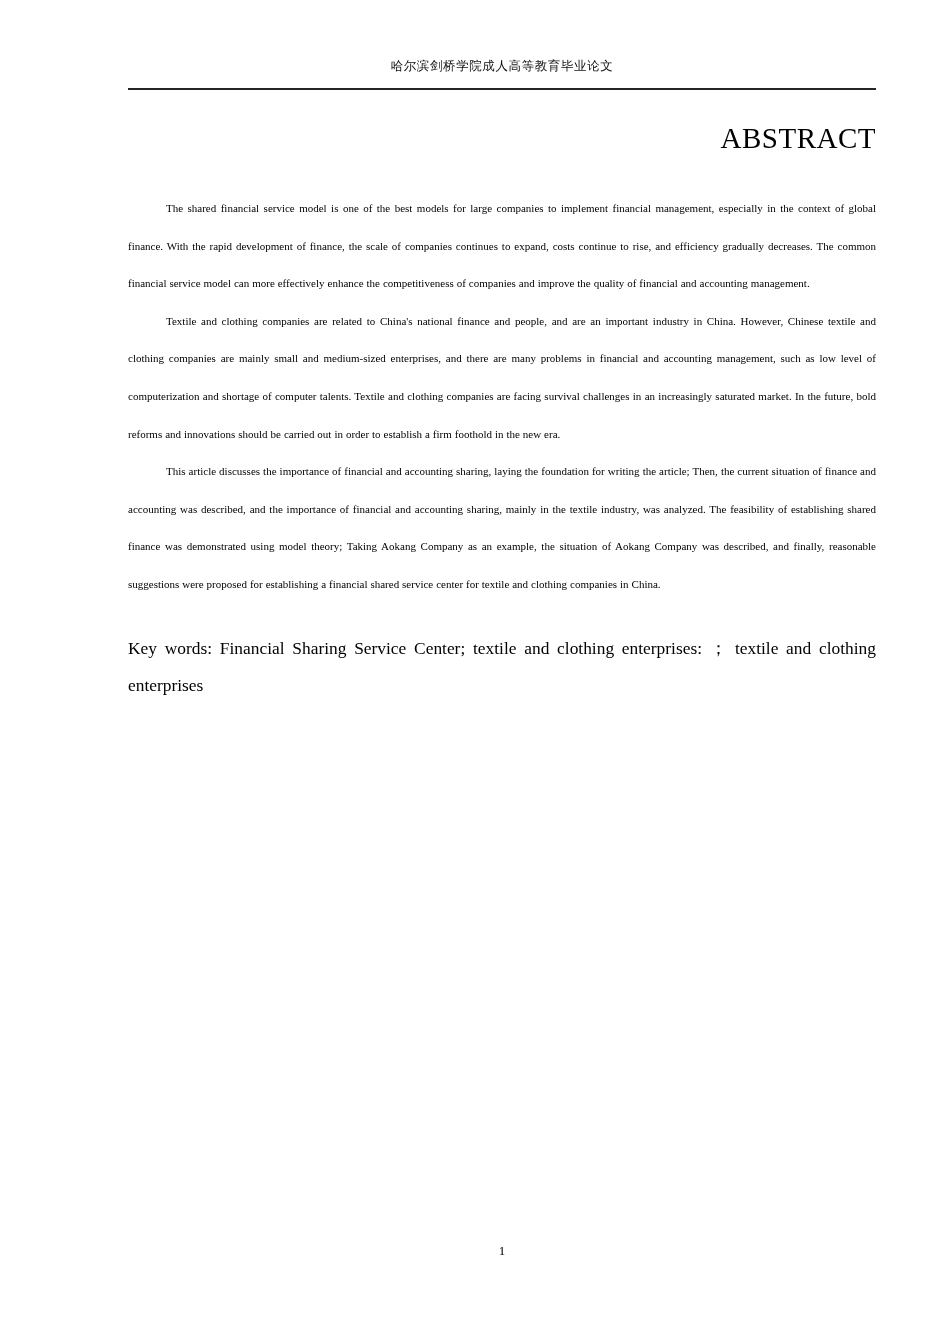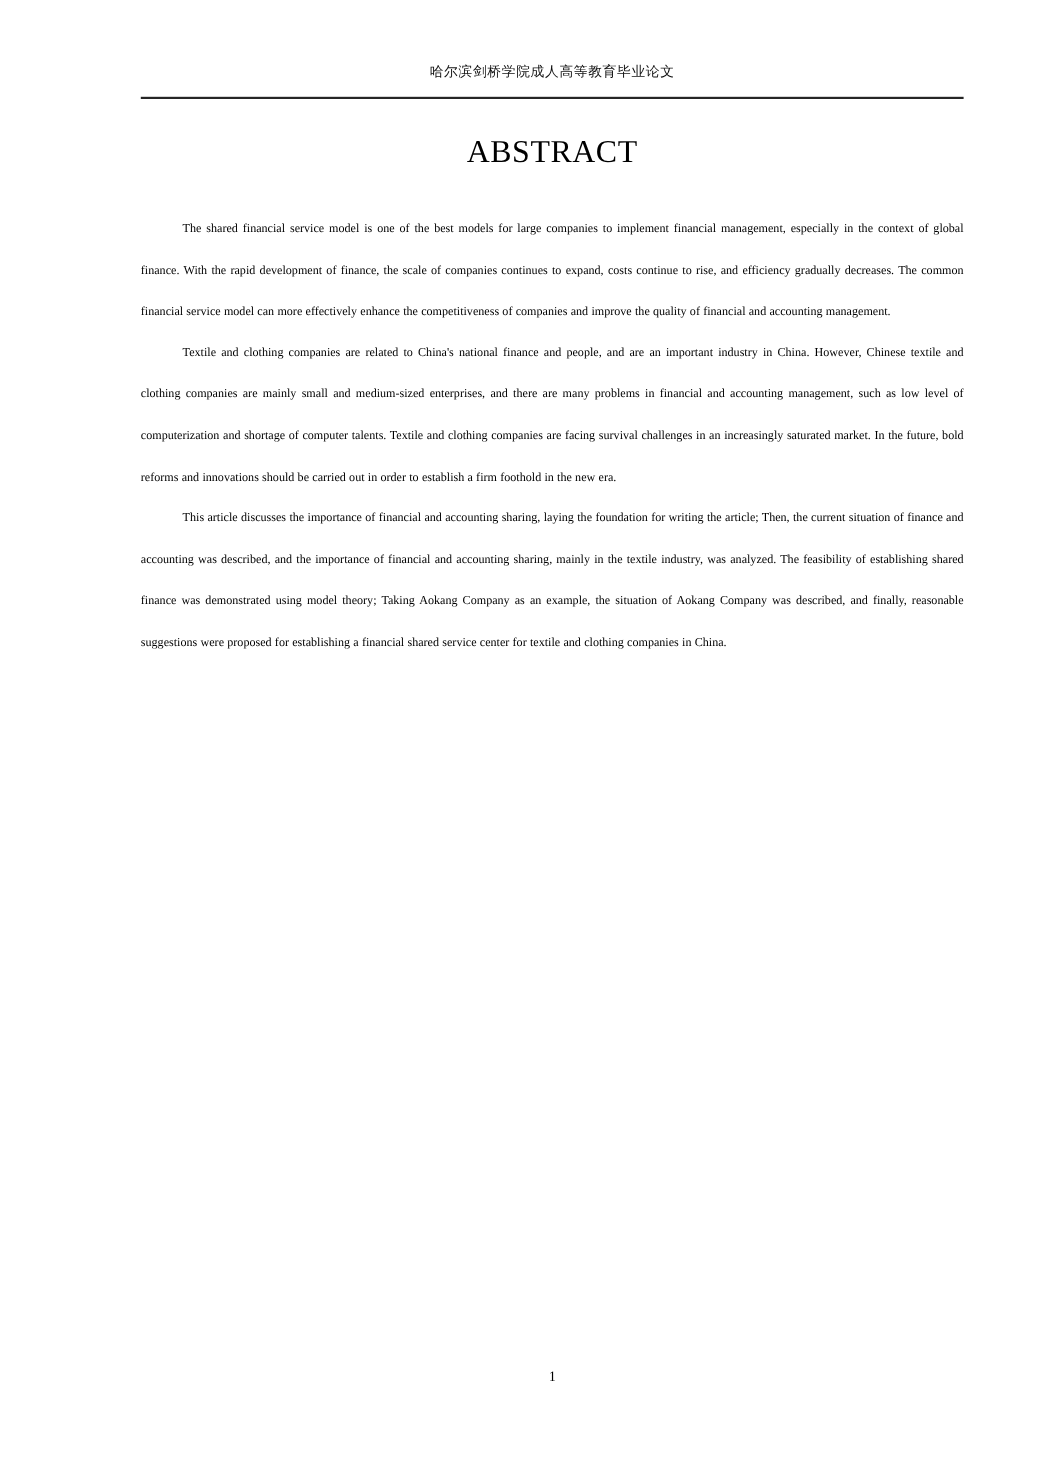--- a/index.html
+++ b/index.html
@@ -44,21 +44,21 @@
     height: 0;
     border-top: 2px solid #262626;
   }
 
   
   .doc-title {
     position: absolute;
     top: 119px;
     left: 113px;
     width: 748px;
-    text-align: center;
+    text-align: right;
     font-size: 29px;
     line-height: 38px;
     font-weight: normal;
     letter-spacing: 0.5px;
     margin: 0;
   }
 
   
   .body-area {
     position: absolute;
@@ -111,18 +111,19 @@
   <h1 class="doc-title">ABSTRACT</h1>
 
   <div class="body-area">
 
     <p class="para">The shared financial service model is one of the best models for large companies to implement financial management, especially in the context of global finance. With the rapid development of finance, the scale of companies continues to expand, costs continue to rise, and efficiency gradually decreases. The common financial service model can more effectively enhance the competitiveness of companies and improve the quality of financial and accounting management.</p>
 
     <p class="para">Textile and clothing companies are related to China's national finance and people, and are an important industry in China. However, Chinese textile and clothing companies are mainly small and medium-sized enterprises, and there are many problems in financial and accounting management, such as low level of computerization and shortage of computer talents. Textile and clothing companies are facing survival challenges in an increasingly saturated market. In the future, bold reforms and innovations should be carried out in order to establish a firm foothold in the new era.</p>
 
     <p class="para">This article discusses the importance of financial and accounting sharing, laying the foundation for writing the article; Then, the current situation of finance and accounting was described, and the importance of financial and accounting sharing, mainly in the textile industry, was analyzed. The feasibility of establishing shared finance was demonstrated using model theory; Taking Aokang Company as an example, the situation of Aokang Company was described, and finally, reasonable suggestions were proposed for establishing a financial shared service center for textile and clothing companies in China.</p>
 
+    <p class="keywords">Key words: Financial Sharing Service Center; textile and clothing enterprises: ；  textile and clothing enterprises</p>
 
   </div>
 
   <div class="page-number">1</div>
 
 </div>
 
 </body></html>

